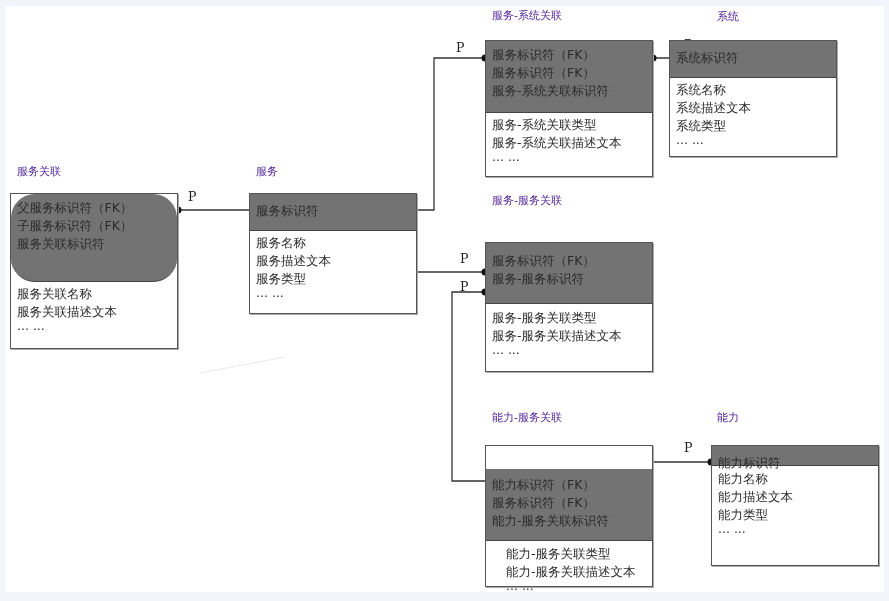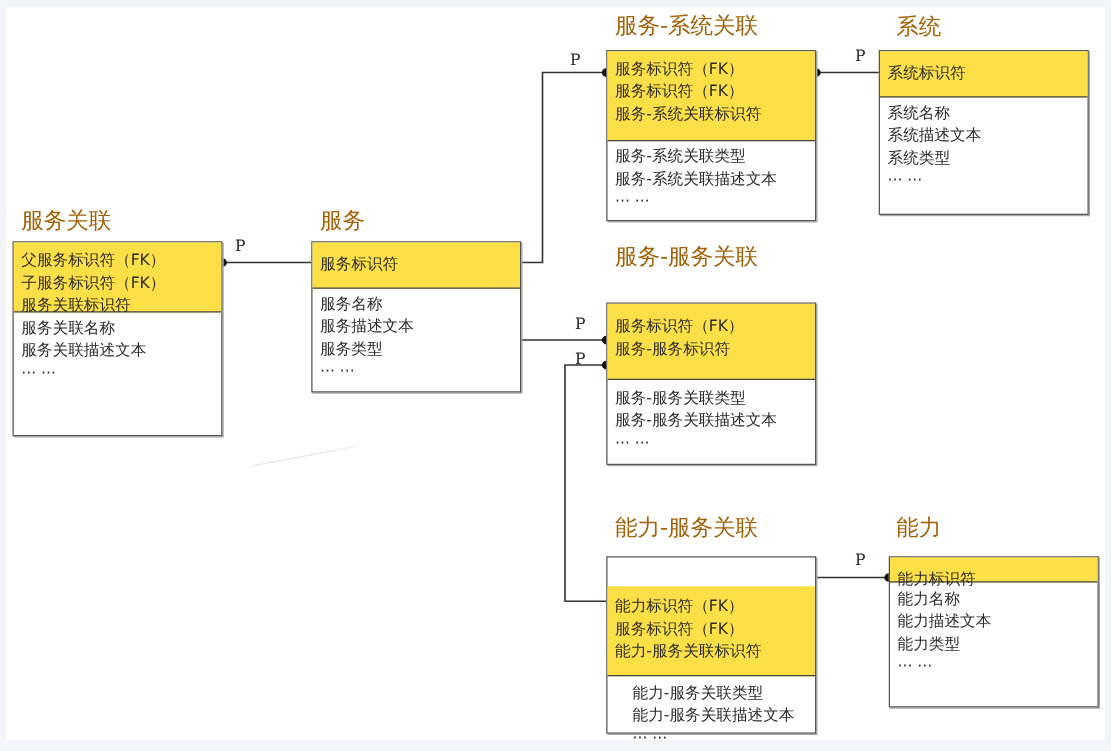--- a/index.html
+++ b/index.html
@@ -1,22 +1,22 @@
 <!DOCTYPE html>
 <html><head>
 <meta charset="utf-8">
 <style>
   html, body { margin:0; padding:0; }
   body { width:889px; height:601px; background:#f4f4fb; position:relative; overflow:hidden;
          font-family:"DejaVu Sans", sans-serif; }
   .canvas { position:absolute; left:5px; top:6px; width:879px; height:586px; background:#ffffff; }
-  .entity-title { position:absolute; font-size:18px; color:#a16207; white-space:nowrap; }
+  .entity-title { position:absolute; font-size:11px; color:#4c1d95; white-space:nowrap; }
   .entity { position:absolute; border:1.5px solid #555; background:#fff; box-sizing:border-box;
             box-shadow:1px 1px 0 #aaa; }
-  .entity .head { background:#fde047; border-bottom:1.5px solid #444; box-sizing:border-box;
+  .entity .head { background:#737373; border-bottom:1.5px solid #444; box-sizing:border-box;
                   padding:5px 6px 0 6px; }
   .entity .body { padding:3px 6px 0 6px; }
   .row { font-size:12.5px; line-height:18px; color:#2a2a2a; white-space:nowrap; }
   svg.lines { position:absolute; left:0; top:0; }
   .plabel { position:absolute; font-family:"DejaVu Serif", serif; font-size:12.5px; color:#222; }
 </style>
 </head>
 <body>
 
 <div class="canvas"></div>
@@ -43,21 +43,21 @@
 
 <span class="plabel" style="left:188px;top:189px;">P</span>
 <span class="plabel" style="left:456px;top:40px;">P</span>
 <span class="plabel" style="left:684px;top:37px;">P</span>
 <span class="plabel" style="left:460px;top:251px;">P</span>
 <span class="plabel" style="left:460px;top:279px;">P</span>
 <span class="plabel" style="left:684px;top:440px;">P</span>
 
 <span class="entity-title" style="left:17px;top:164px;">服务关联</span>
 <div class="entity" style="left:10px;top:193px;width:168px;height:156px;">
-  <div class="head" style="height:56px;">
+  <div class="head" style="height:88px;border-radius:24px;">
     <div class="row">父服务标识符（FK）</div>
     <div class="row">子服务标识符（FK）</div>
     <div class="row">服务关联标识符</div>
   </div>
   <div class="body">
     <div class="row">服务关联名称</div>
     <div class="row">服务关联描述文本</div>
     <div class="row">··· ···</div>
   </div>
 </div>
@@ -83,21 +83,21 @@
     <div class="row">服务-系统关联标识符</div>
   </div>
   <div class="body">
     <div class="row">服务-系统关联类型</div>
     <div class="row">服务-系统关联描述文本</div>
     <div class="row">··· ···</div>
   </div>
 </div>
 
 <span class="entity-title" style="left:717px;top:9px;">系统</span>
-<div class="entity" style="left:703px;top:40px;width:168px;height:132px;">
+<div class="entity" style="left:669px;top:40px;width:168px;height:117px;">
   <div class="head" style="height:37px;padding-top:8px;">
     <div class="row">系统标识符</div>
   </div>
   <div class="body">
     <div class="row">系统名称</div>
     <div class="row">系统描述文本</div>
     <div class="row">系统类型</div>
     <div class="row">··· ···</div>
   </div>
 </div>

